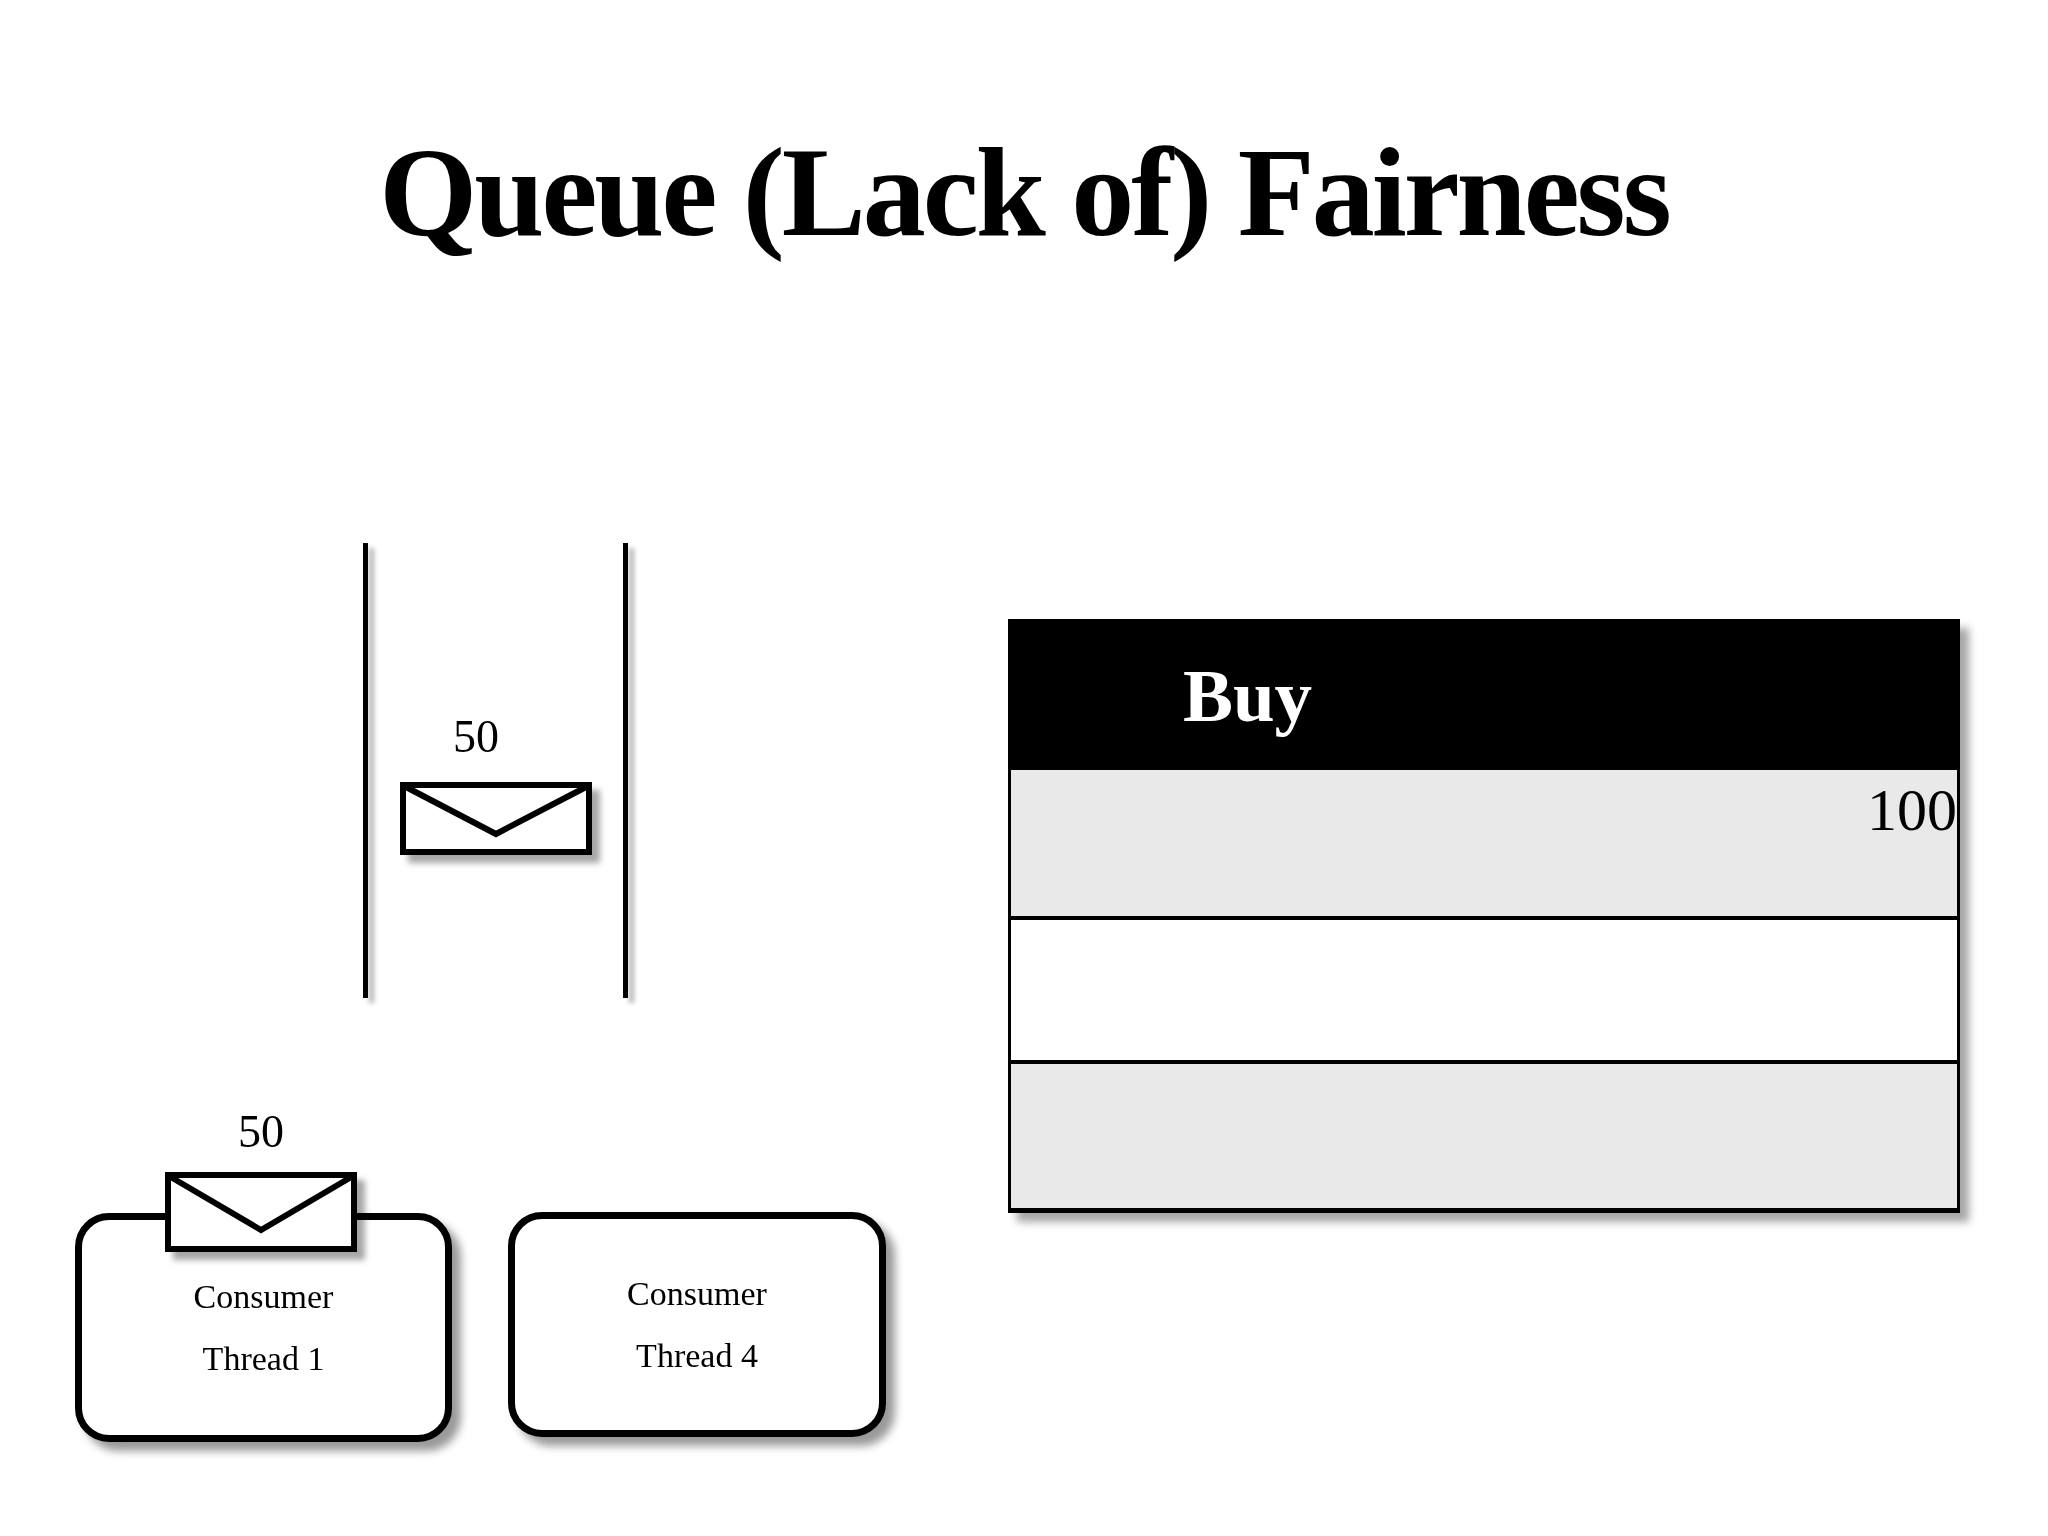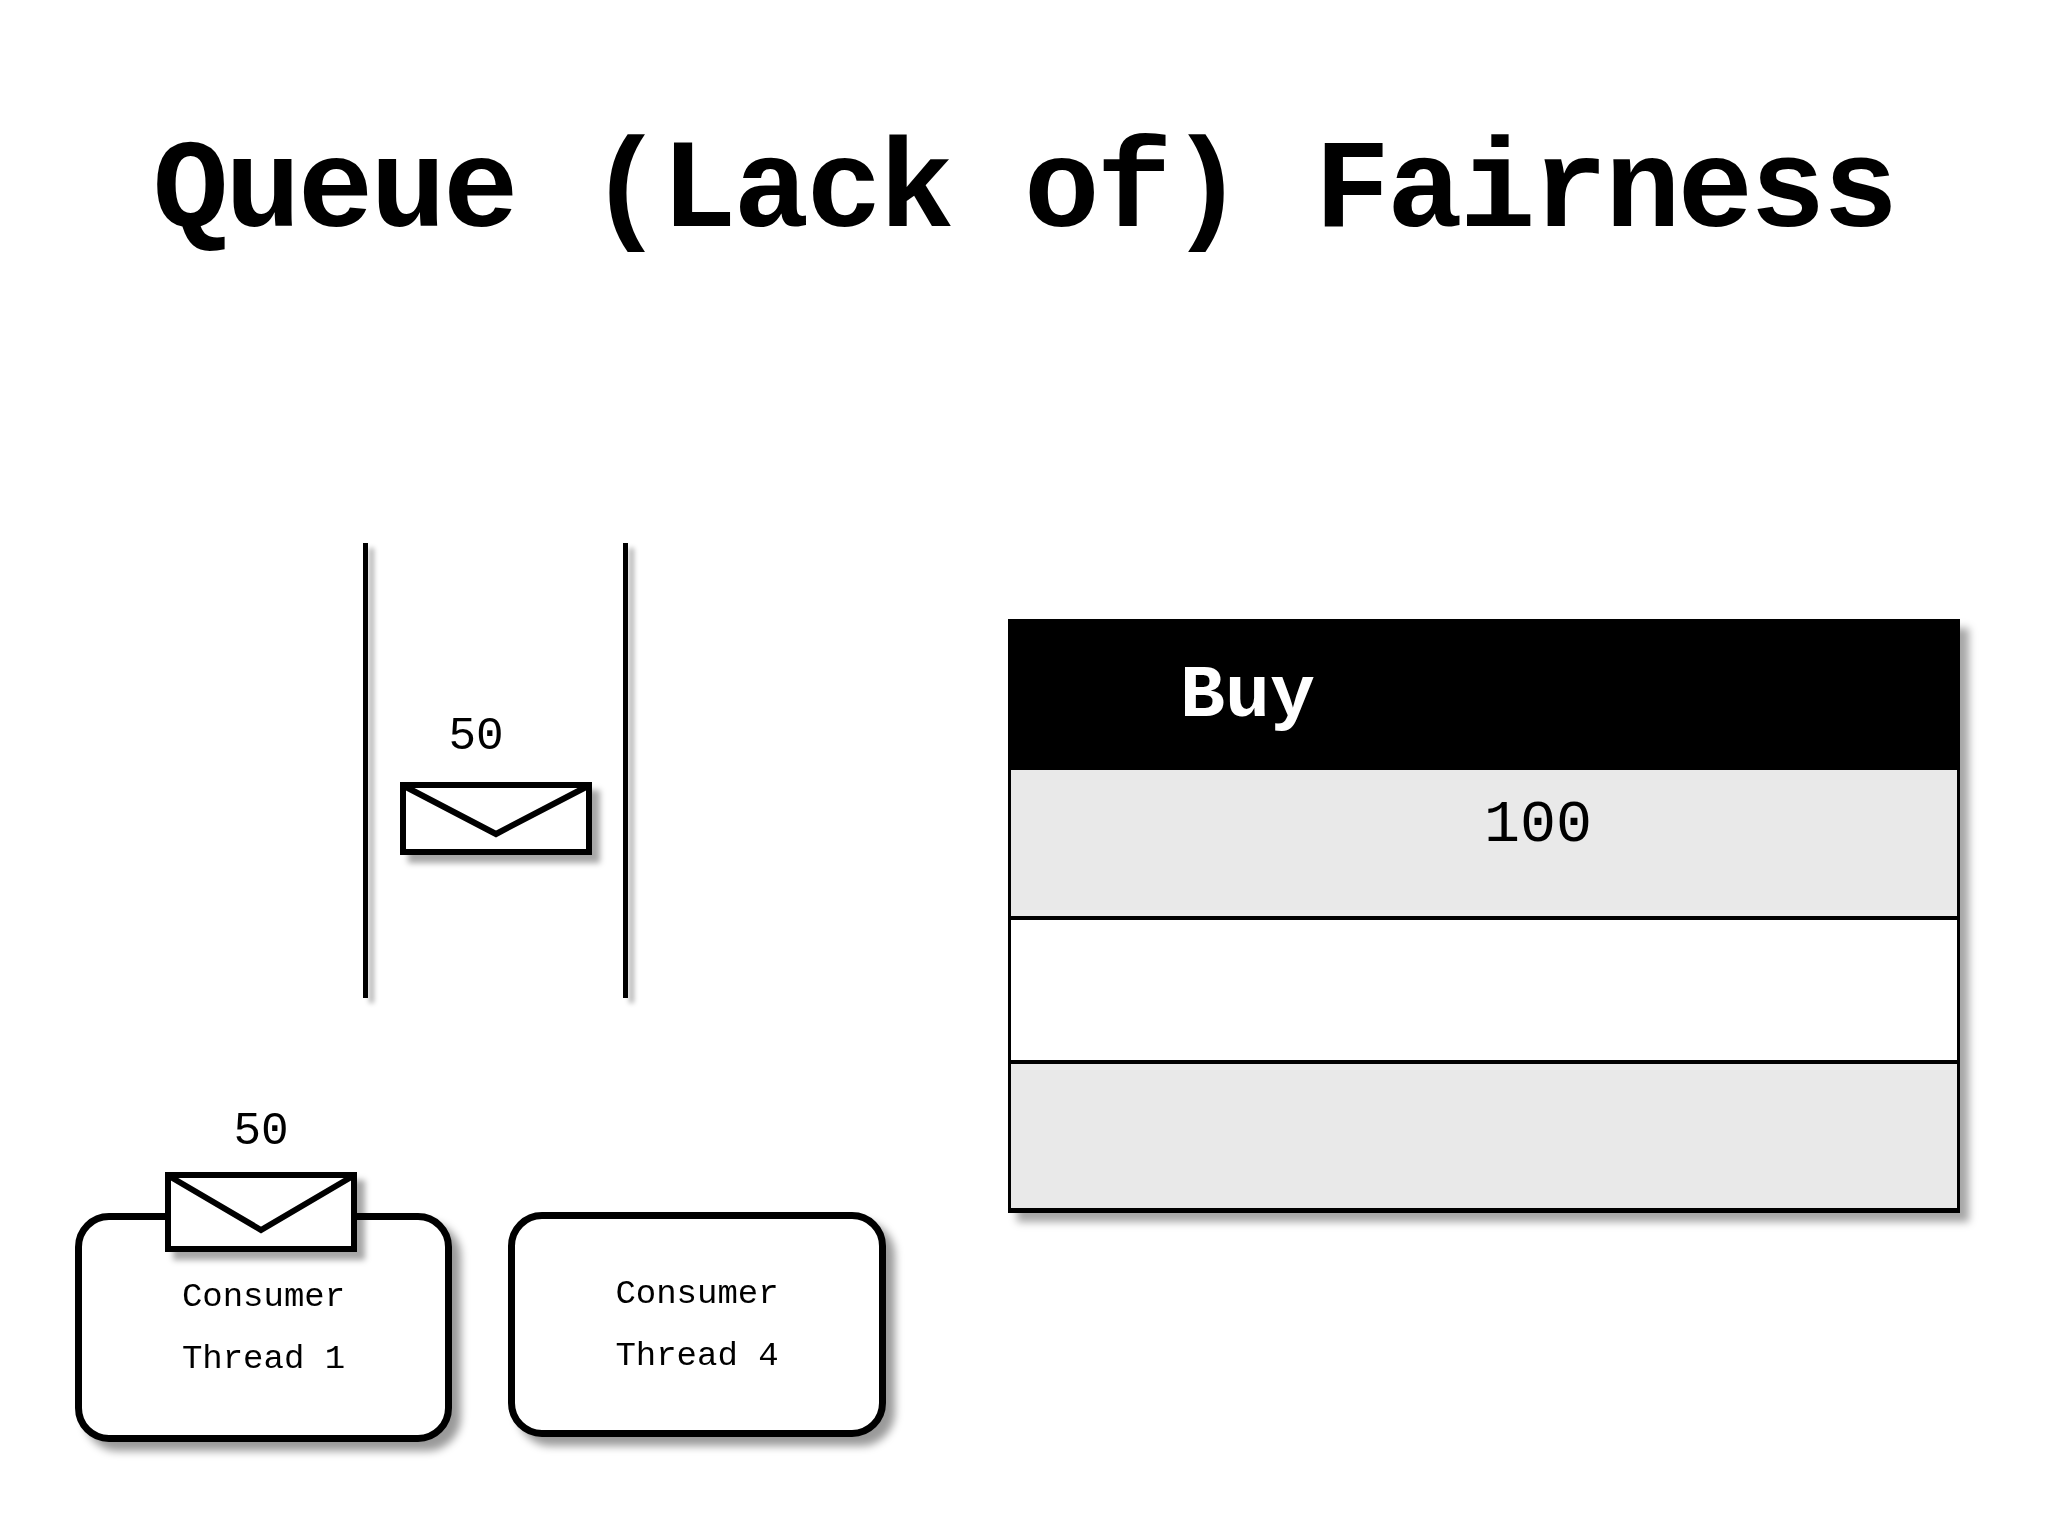--- a/index.html
+++ b/index.html
@@ -2,21 +2,21 @@
 <html><head>
 <meta charset="utf-8">
 <style>
   html, body { margin: 0; padding: 0; background: #ffffff; }
   .slide {
     position: relative;
     width: 2048px;
     height: 1536px;
     background: #ffffff;
     overflow: hidden;
-    font-family: Liberation Mono, monospace;
+    font-family: Liberation Serif, serif;
     color: #000000;
   }
 
   
   .title {
     position: absolute;
     left: 0; top: 130px; width: 100%;
     margin: 0;
     text-align: center;
     font-size: 126px;
@@ -108,24 +108,24 @@
     justify-content: center;
     font-size: 75px;
     font-weight: 700;
   }
   .t-row { display: flex; flex: none; }
   .t-row-1 { height: 146px; background: #e9e9e9; }
   .t-row-2 { height: 140px; background: #ffffff; border-top: 4px solid #000000; }
   .t-row-3 { flex: 1;       background: #e9e9e9; border-top: 4px solid #000000; }
   .t-cell {
     width: 50%;
-    text-align: left;
+    text-align: right;
     font-size: 60px;
     line-height: 1;
-    padding-top: 25px;
+    padding-top: 10px;
     box-sizing: border-box;
     color: #000000;
   }
 </style>
 </head>
 <body>
 
 <div class="slide">
 
   <h1 class="title">Queue (Lack of) Fairness</h1>

